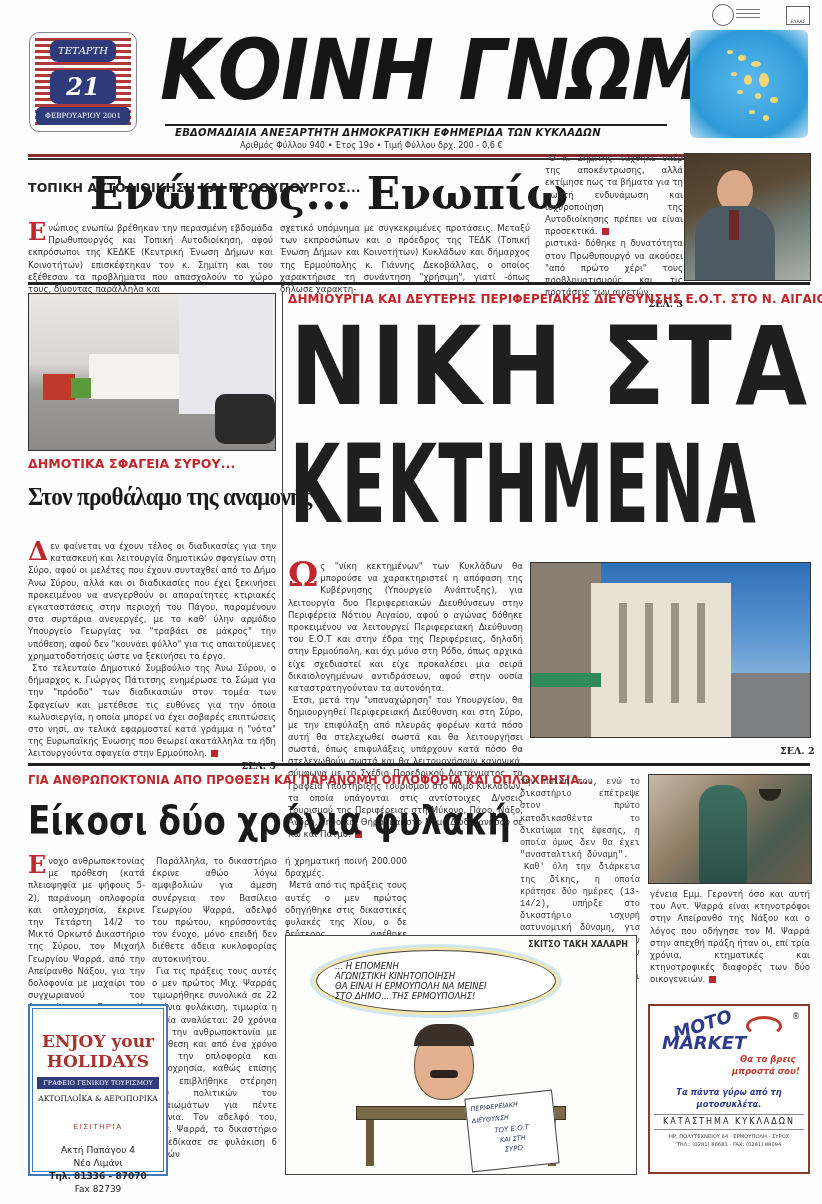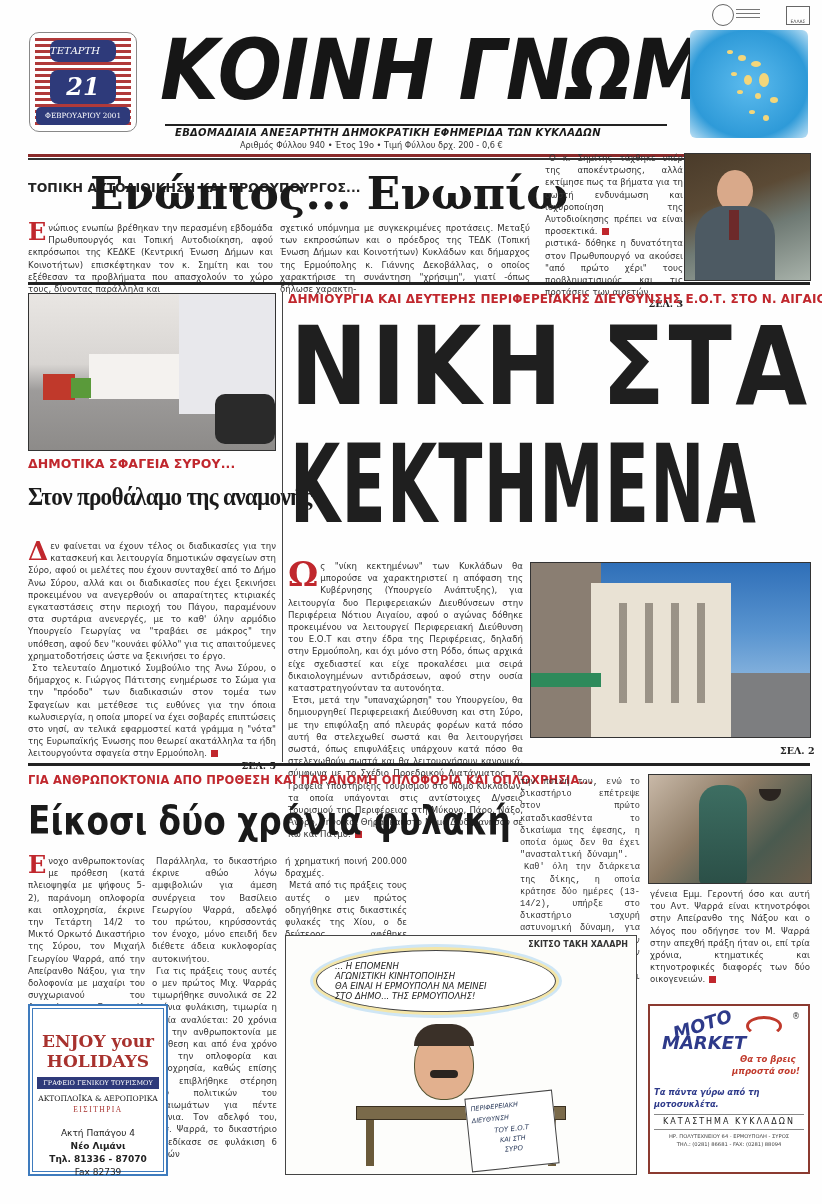--- a/index.html
+++ b/index.html
@@ -17,21 +17,21 @@
   .end-mark { display: inline-block; width: 7px; height: 7px; background: #c0272d; margin-left: 4px; vertical-align: middle; }
   .photo { position: absolute; overflow: hidden; border: 1px solid #333; }
 </style>
 </head>
 <body>
 
 <div>
 
   <div class="abs" style="left:29px;top:32px;width:108px;height:100px;border:1px solid #888;border-radius:10px;padding:4px;background:#fff;">
     <div style="position:absolute;left:5px;top:5px;right:5px;bottom:5px;background:repeating-linear-gradient(#b03a3a 0 3px,#fff 3px 6px);"></div>
-    <div style="position:absolute;left:20px;right:20px;top:7px;height:22px;background:#2e3a7a;border-radius:8px;color:#fff;font-family:'DejaVu Serif',serif;font-style:italic;font-size:10px;line-height:22px;text-align:left;">ΤΕΤΑΡΤΗ</div>
+    <div style="position:absolute;left:20px;right:20px;top:7px;height:22px;background:#2e3a7a;border-radius:8px;color:#fff;font-family:'DejaVu Serif',serif;font-style:italic;font-size:10px;line-height:22px;text-align:center;">ΤΕΤΑΡΤΗ</div>
     <div style="position:absolute;left:20px;right:20px;top:37px;height:34px;background:#2e3a7a;border-radius:8px;color:#fff;font-family:'DejaVu Serif',serif;font-style:italic;font-weight:bold;font-size:24px;line-height:34px;text-align:center;">21</div>
     <div style="position:absolute;left:6px;right:6px;bottom:6px;height:18px;background:#2e3a7a;border-radius:5px;color:#fff;font-family:'DejaVu Serif',serif;font-size:7.2px;line-height:18px;text-align:center;white-space:nowrap;">ΦΕΒΡΟΥΑΡΙΟΥ 2001</div>
   </div>
 
   <div class="abs" style="left:160px;top:20px;width:510px;height:105px;font-family:'DejaVu Sans',sans-serif;font-weight:bold;font-style:italic;font-size:84px;line-height:100px;letter-spacing:-1px;color:#161616;transform:scaleX(0.9);transform-origin:left;white-space:nowrap;">ΚΟΙΝΗ ΓΝΩΜΗ</div>
   <div class="abs" style="left:165px;top:124px;width:502px;height:2px;background:#222;"></div>
 
   <div class="abs" style="left:175px;top:127px;width:480px;font-weight:bold;font-style:italic;font-size:10px;color:#1a1a1a;letter-spacing:0.3px;white-space:nowrap;">ΕΒΔΟΜΑΔΙΑΙΑ ΑΝΕΞΑΡΤΗΤΗ ΔΗΜΟΚΡΑΤΙΚΗ ΕΦΗΜΕΡΙΔΑ ΤΩΝ ΚΥΚΛΑΔΩΝ</div>
   <div class="abs" style="left:240px;top:140px;width:360px;font-size:8.2px;color:#333;white-space:nowrap;">Αριθμός Φύλλου 940 • Έτος 19ο • Τιμή Φύλλου δρχ. 200 - 0,6 €</div>
 
@@ -177,34 +177,34 @@
     <div style="font-size:7px;line-height:10px;font-style:italic;color:#2a3a5a;text-align:center;">ΣΥΡΟ</div>
   </div>
 </div>
 
 <div class="abs" style="left:28px;top:1004px;width:140px;height:172px;border:2px solid #3e7bbd;padding:2px;background:#fff;">
   <div style="border:1px solid #3e7bbd;height:100%;text-align:center;padding-top:6px;">
     <div style="font-family:'DejaVu Serif',serif;font-weight:bold;font-size:17px;line-height:20px;color:#a8322e;margin-top:16px;">ENJOY your</div>
     <div style="font-family:'DejaVu Serif',serif;font-weight:bold;font-size:17px;line-height:20px;color:#a8322e;">HOLIDAYS</div>
     <div style="margin:6px 4px 4px;background:#2e3a7a;color:#fff;font-family:'DejaVu Serif',serif;font-size:6.5px;line-height:12px;white-space:nowrap;">ΓΡΑΦΕΙΟ ΓΕΝΙΚΟΥ ΤΟΥΡΙΣΜΟΥ</div>
     <div style="font-family:'DejaVu Serif',serif;font-size:7.5px;line-height:11px;color:#222;">ΑΚΤΟΠΛΟΪΚΑ &amp; ΑΕΡΟΠΟΡΙΚΑ</div>
-    <div style="font-family:Liberation Serif, serif;font-size:7.5px;line-height:11px;color:#a8322e;letter-spacing:1.5px;">ΕΙΣΙΤΗΡΙΑ</div>
+    <div style="font-family:Liberation Sans, sans-serif;font-size:7.5px;line-height:11px;color:#a8322e;letter-spacing:1.5px;margin-top:17px;">ΕΙΣΙΤΗΡΙΑ</div>
     <div style="margin-top:12px;font-size:9px;line-height:13px;color:#222;text-align:center;">Ακτή Παπάγου 4</div>
-    <div style="font-size:9px;line-height:13px;color:#222;font-weight:bold;">Νέο Λιμάνι</div>
+    <div style="font-size:9px;line-height:13px;color:#222;">Νέο Λιμάνι</div>
     <div style="font-weight:bold;font-size:9px;line-height:13px;color:#222;">Τηλ. 81336 - 87070</div>
     <div style="font-size:9px;line-height:13px;color:#222;">Fax 82739</div>
   </div>
 </div>
 
 <div class="abs" style="left:648px;top:1004px;width:162px;height:170px;border:2px solid #8b3a30;background:#fff;padding:4px;">
   <div style="position:relative;height:68px;">
     <div style="position:absolute;left:18px;top:4px;font-weight:bold;font-style:italic;font-size:18px;color:#2e3a8a;transform:rotate(-18deg);">MOTO</div>
     <div style="position:absolute;left:8px;top:22px;font-weight:bold;font-style:italic;font-size:18px;color:#2e3a8a;">MARKET</div>
     <div style="position:absolute;left:92px;top:6px;width:36px;height:20px;border:3px solid #c0392b;border-radius:50%;border-bottom-color:transparent;"></div>
     <div style="position:absolute;right:4px;top:2px;font-size:8px;color:#333;">®</div>
     <div style="position:absolute;left:86px;top:44px;font-style:italic;font-weight:bold;font-size:8.5px;color:#c0392b;">Θα το βρεις</div>
     <div style="position:absolute;left:78px;top:56px;font-style:italic;font-weight:bold;font-size:8.5px;color:#c0392b;">μπροστά σου!</div>
   </div>
-  <div style="margin-top:8px;font-style:italic;font-weight:bold;font-size:8.3px;line-height:12px;color:#2e3a8a;">Τα πάντα γύρω από τη μοτοσυκλέτα.</div>
+  <div style="margin-top:8px;text-align:center;font-style:italic;font-weight:bold;font-size:8.3px;line-height:12px;color:#2e3a8a;">Τα πάντα γύρω από τη μοτοσυκλέτα.</div>
   <div style="margin-top:4px;border-top:1px solid #888;border-bottom:1px solid #888;text-align:center;font-size:8px;line-height:14px;letter-spacing:2px;color:#222;">ΚΑΤΑΣΤΗΜΑ ΚΥΚΛΑΔΩΝ</div>
   <div style="margin-top:2px;text-align:center;font-size:5.2px;line-height:8px;color:#444;white-space:nowrap;">ΗΡ. ΠΟΛΥΤΕΧΝΕΙΟΥ 64 - ΕΡΜΟΥΠΟΛΗ - ΣΥΡΟΣ</div>
   <div style="text-align:center;font-size:5.2px;line-height:8px;color:#444;white-space:nowrap;">ΤΗΛ.: (0281) 86681 - FAX: (0281) 88094</div>
 </div>
 
 </body></html>

